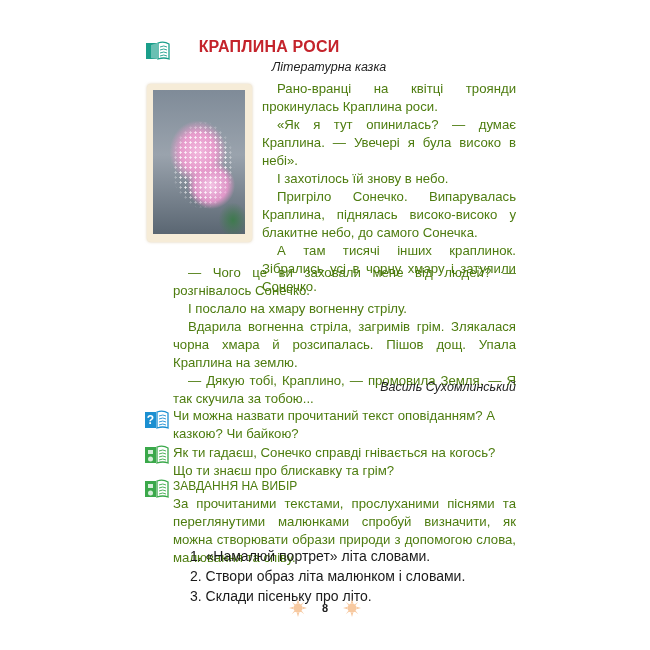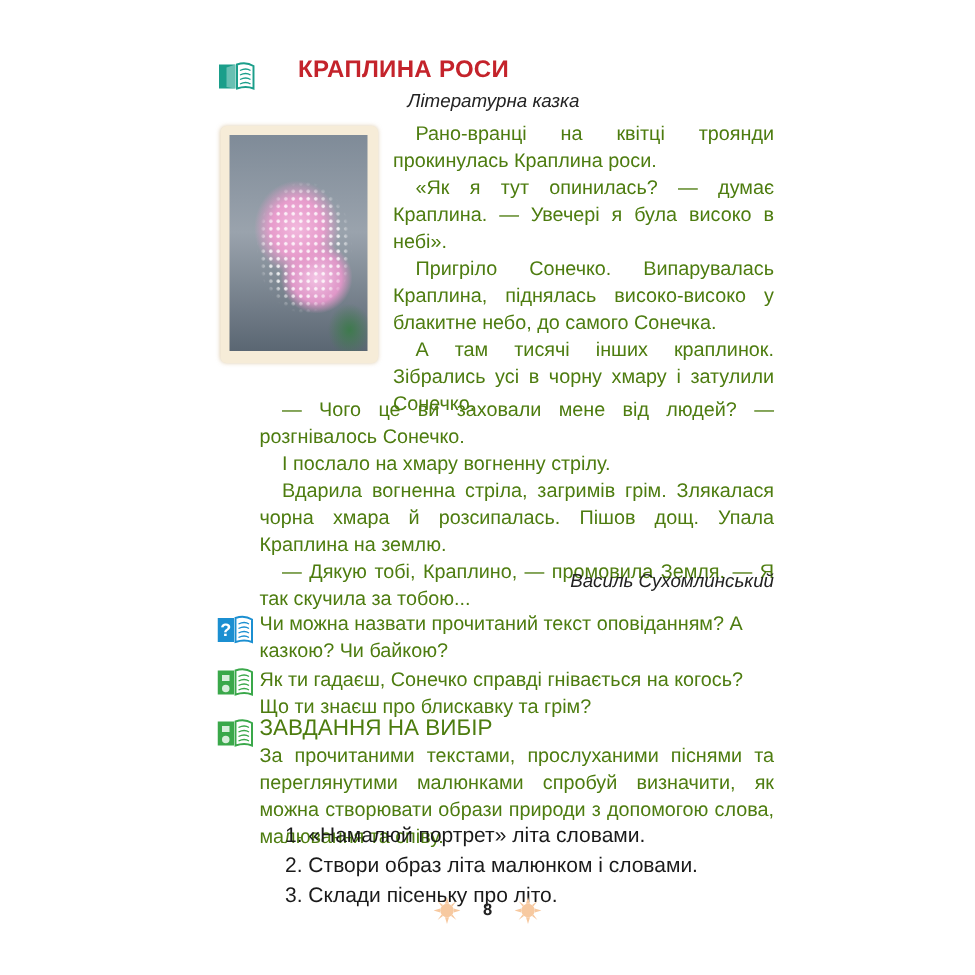--- a/index.html
+++ b/index.html
@@ -45,21 +45,21 @@
     .p { margin: 0; text-align: justify; text-align-last: left; }
     .ind { text-indent: 15px; }
     .story-right { left: 262px; top: 80px; width: 254px; }
     .story-full { left: 173px; top: 264px; width: 343px; }
     .author {
       left: 173px; width: 343px; top: 380px; text-align: right;
       font-size: 12.5px; font-style: italic; color: #222;
     }
     .q-icon { left: 145px; width: 24px; height: 20px; }
     .q-text { left: 173px; width: 343px; }
-    .task-head { font-size: 15px; line-height: 18px; }
+    .task-head { font-size: 12px; line-height: 18px; }
     .task-list { left: 190px; width: 330px; }
     .task-list .li { font-size: 14px; line-height: 20px; }
     .footer { left: 0; width: 650px; top: 598px; text-align: center; }
     .page-num { font-size: 11px; font-weight: bold; color: #222; display: inline-block; margin: 0 10px; vertical-align: middle; }
     .sun { display: inline-block; width: 18px; height: 18px; vertical-align: middle; }
   </style>
 </head>
 <body>
 
 <svg class="abs book-icon" viewBox="0 0 24 20">
@@ -73,20 +73,21 @@
 
 <div class="abs photo-frame">
   <div class="photo">
     <div class="dots"></div>
   </div>
 </div>
 
 <div class="abs text story-right">
   <p class="p ind">Рано-вранці на квітці троянди прокинулась Краплина роси.</p>
   <p class="p ind">«Як я тут опинилась? — думає Краплина. — Увечері я була високо в небі».</p>
+  <p class="p ind">І захотілось їй знову в небо.</p>
   <p class="p ind">Пригріло Сонечко. Випарувалась Краплина, піднялась високо-високо у блакитне небо, до самого Сонечка.</p>
   <p class="p ind">А там тисячі інших краплинок. Зібрались усі в чорну хмару і затулили Сонечко.</p>
 </div>
 
 <div class="abs text story-full">
   <p class="p ind">— Чого це ви заховали мене від людей? — розгнівалось Сонечко.</p>
   <p class="p ind">І послало на хмару вогненну стрілу.</p>
   <p class="p ind">Вдарила вогненна стріла, загримів грім. Злякалася чорна хмара й розсипалась. Пішов дощ. Упала Краплина на землю.</p>
   <p class="p ind">— Дякую тобі, Краплино, — промовила Земля. — Я так скучила за тобою...</p>
 </div>

